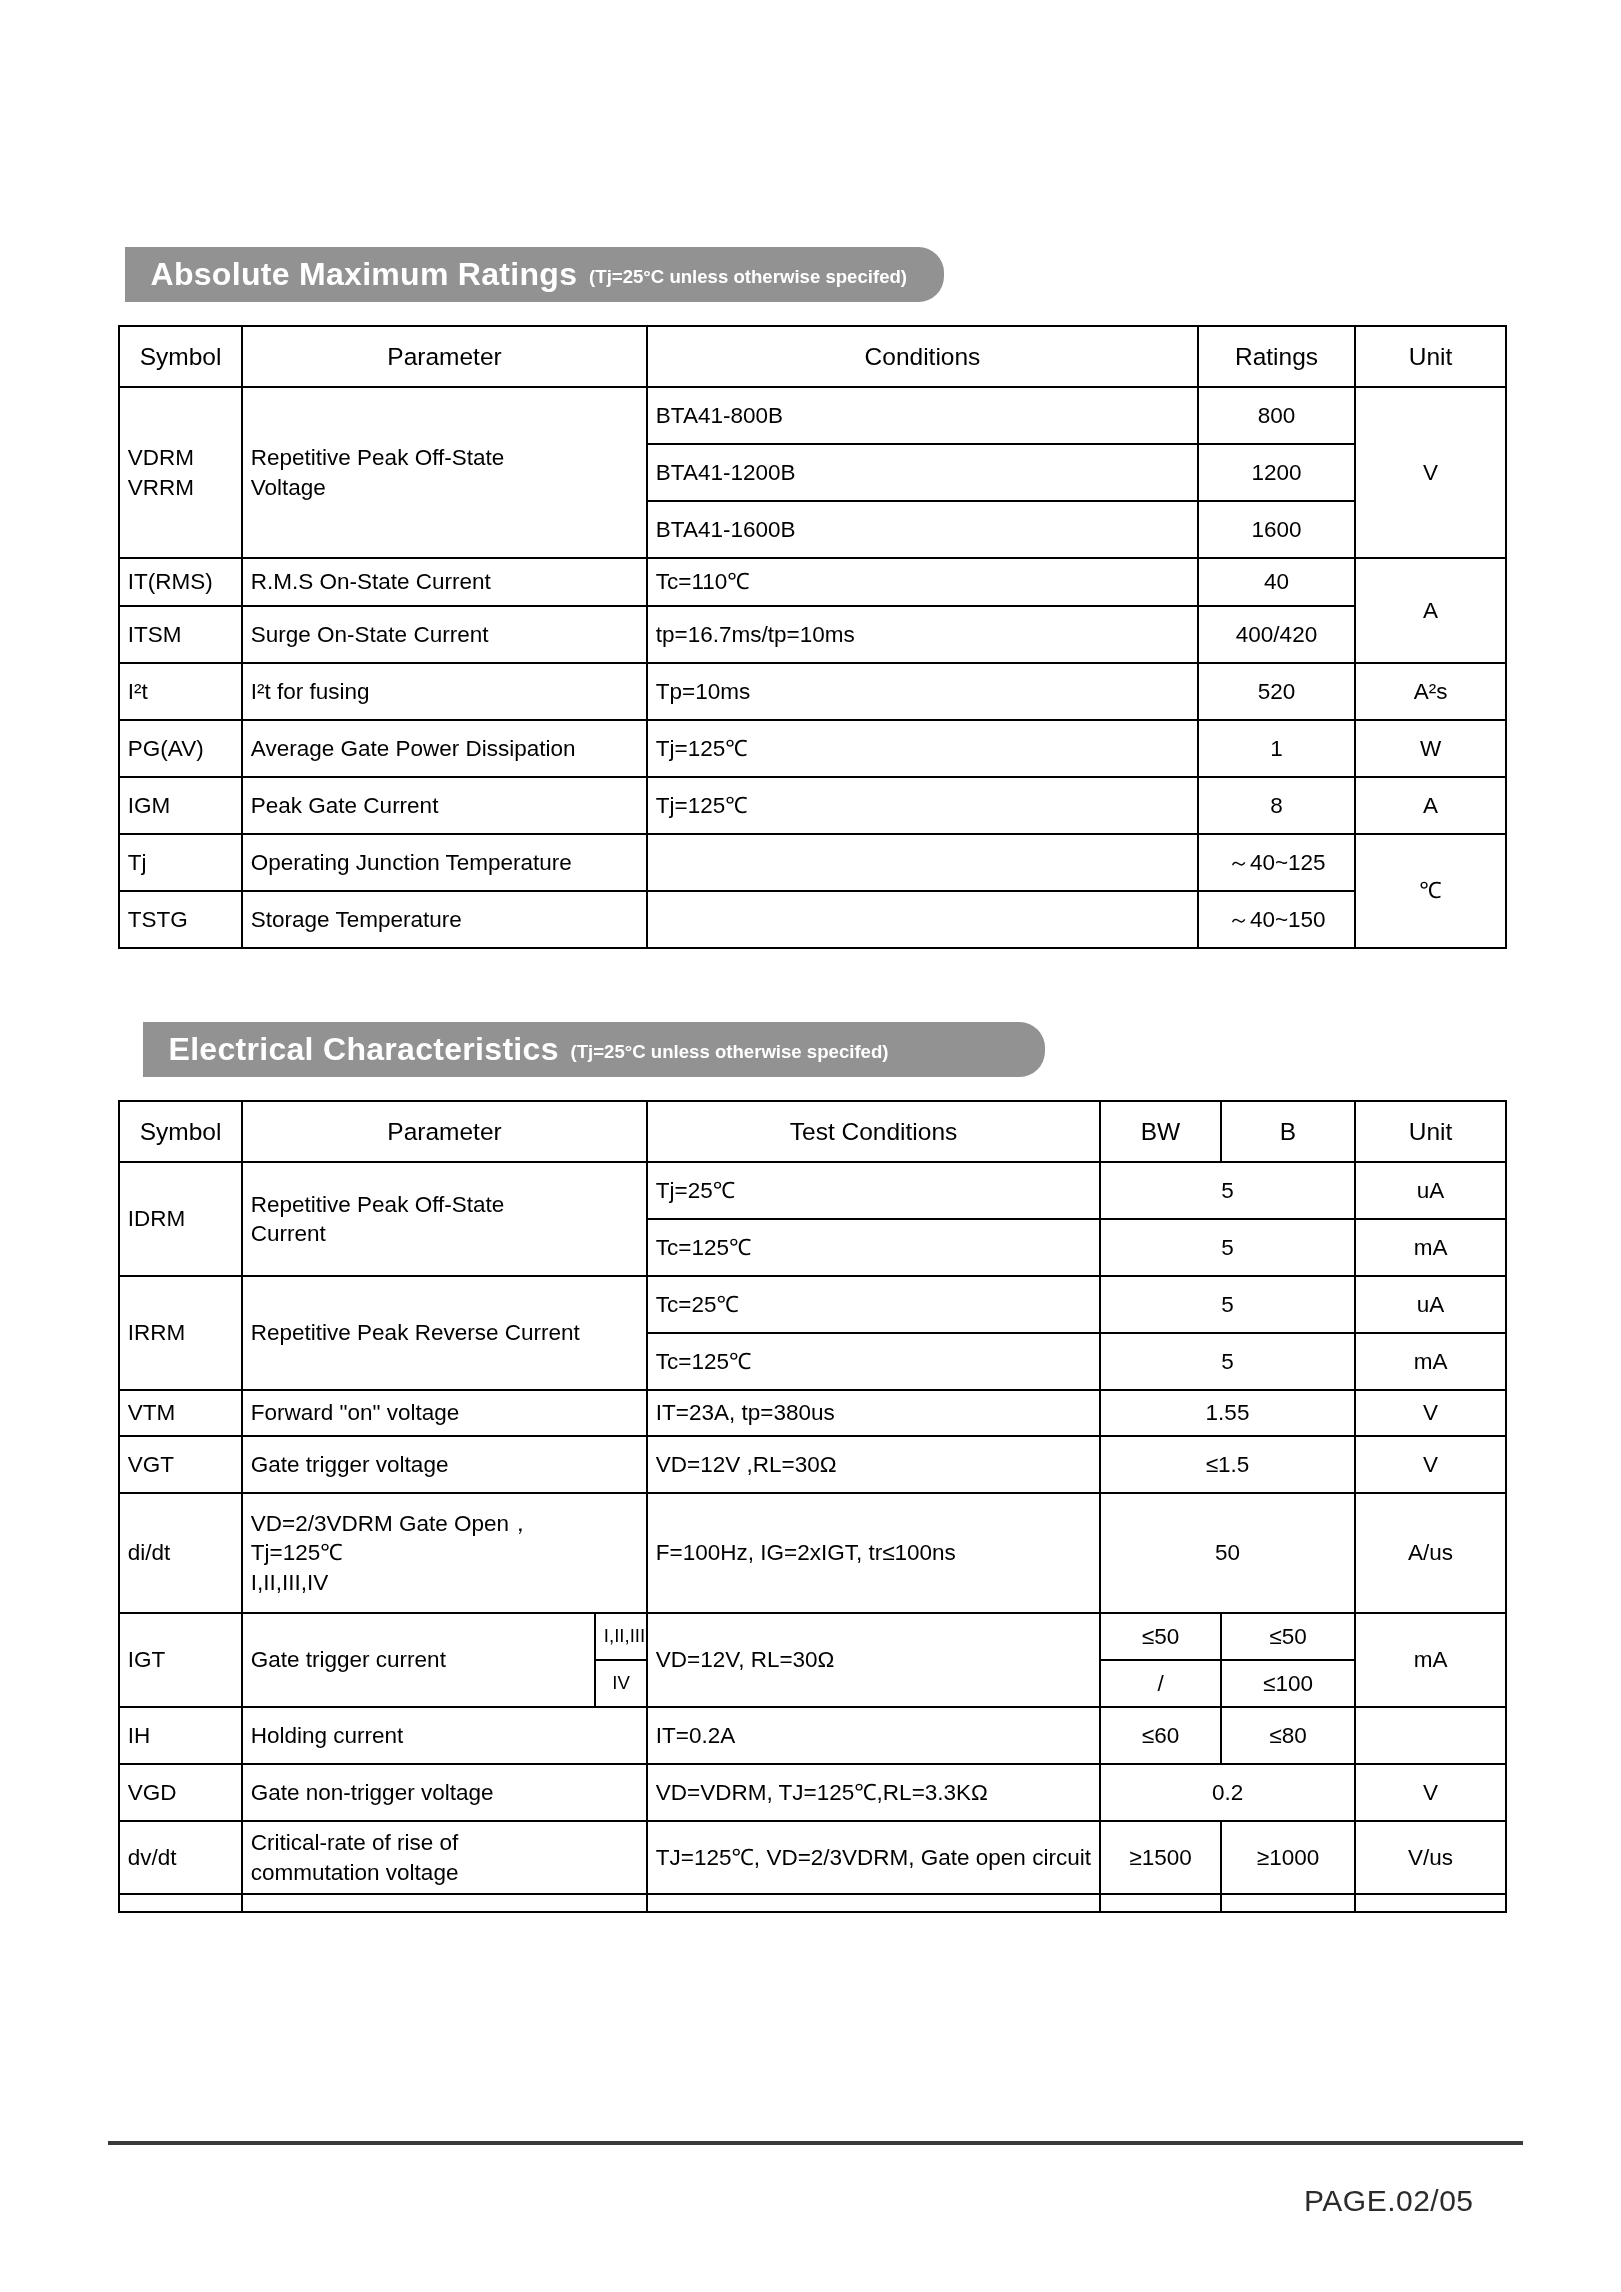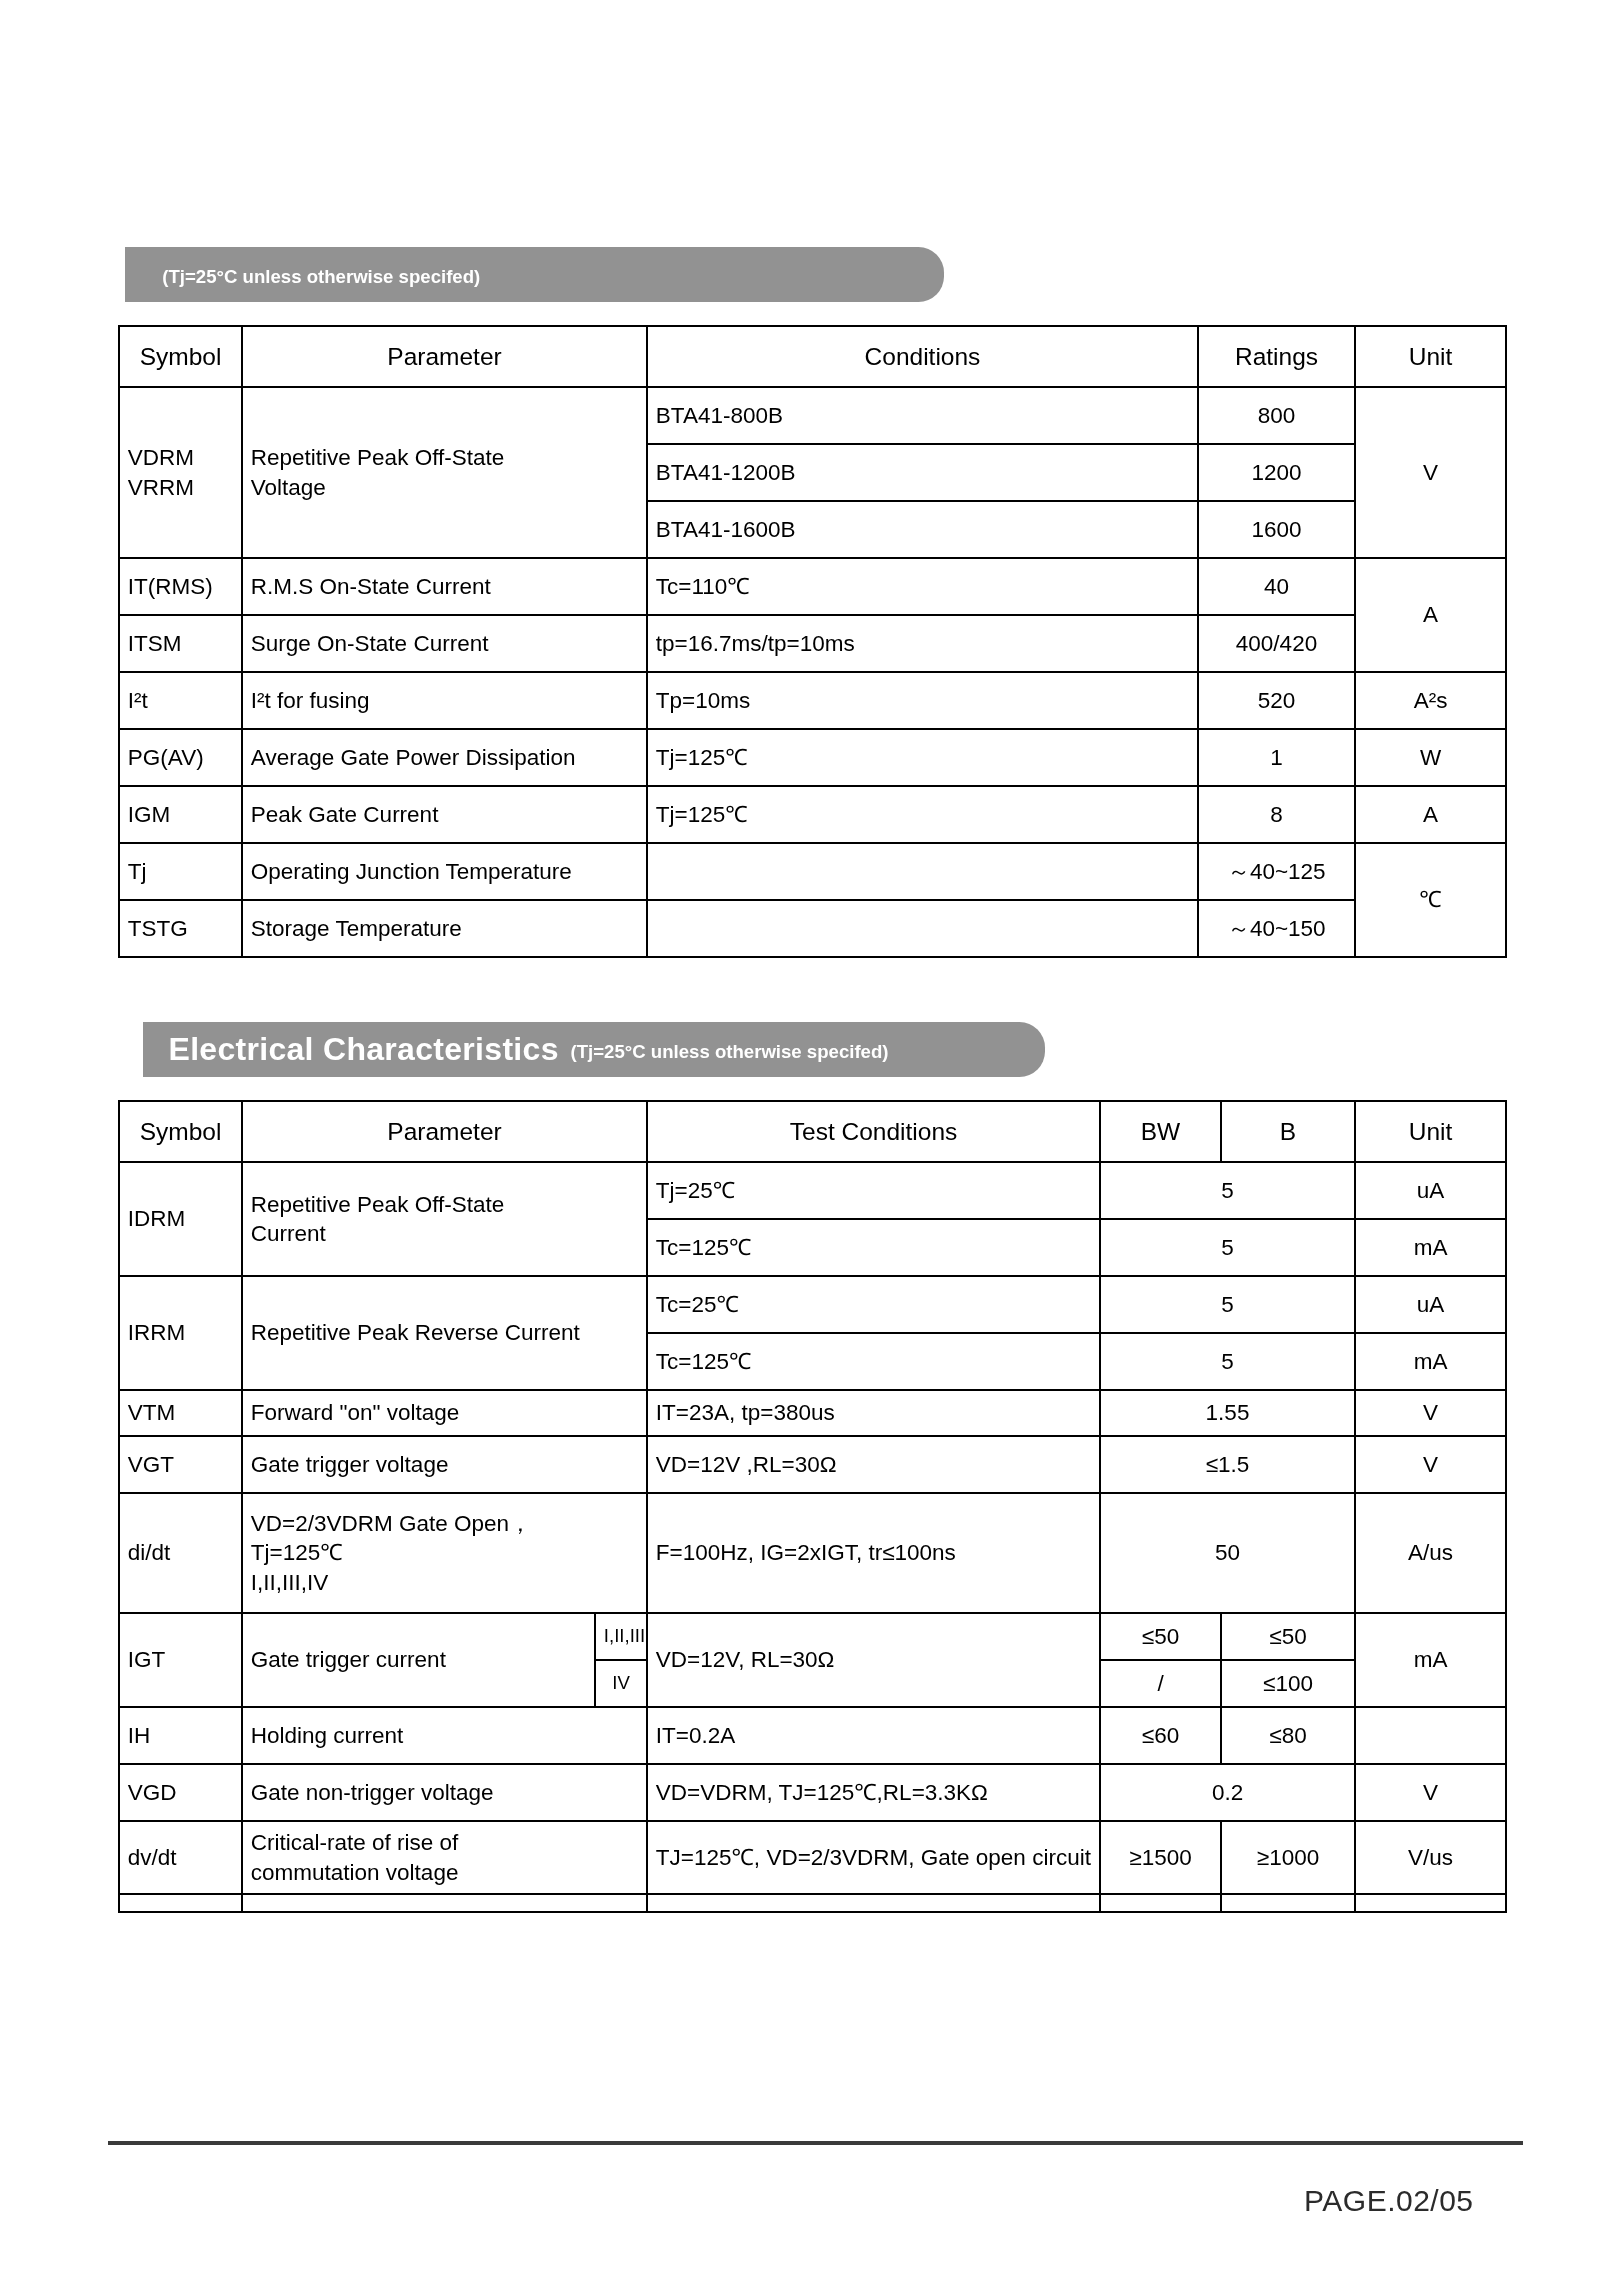--- a/index.html
+++ b/index.html
@@ -87,20 +87,21 @@
     color: #2b2b2b;
     letter-spacing: 0.5px;
   }
 </style>
 </head>
 <body>
 
 <div class="page">
 
   <div class="banner" style="left:125px; top:247px; width:819px;">
+    <span class="banner-title">Absolute Maximum Ratings</span>
     <span class="banner-sub">(Tj=25°C unless otherwise specifed)</span>
   </div>
 
   <table class="dt" style="left:118px; top:325px; width:1386px;">
     <colgroup>
       <col style="width:123px">
       <col style="width:405px">
       <col style="width:551px">
       <col style="width:157px">
       <col style="width:151px">
@@ -127,21 +128,21 @@
       </tr>
       <tr style="height:57px;">
         <td class="l">BTA41-1200B</td>
         <td class="c">1200</td>
       </tr>
       <tr style="height:57px;">
         <td class="l">BTA41-1600B</td>
         <td class="c">1600</td>
       </tr>
 
-      <tr style="height:57px;">
+      <tr style="height:48px;">
         <td class="l">IT(RMS)</td>
         <td class="l">R.M.S On-State Current</td>
         <td class="l">Tc=110℃</td>
         <td class="c">40</td>
         <td class="c" rowspan="2">A</td>
       </tr>
 
       <tr style="height:57px;">
         <td class="l">ITSM</td>
         <td class="l">Surge On-State Current</td>

